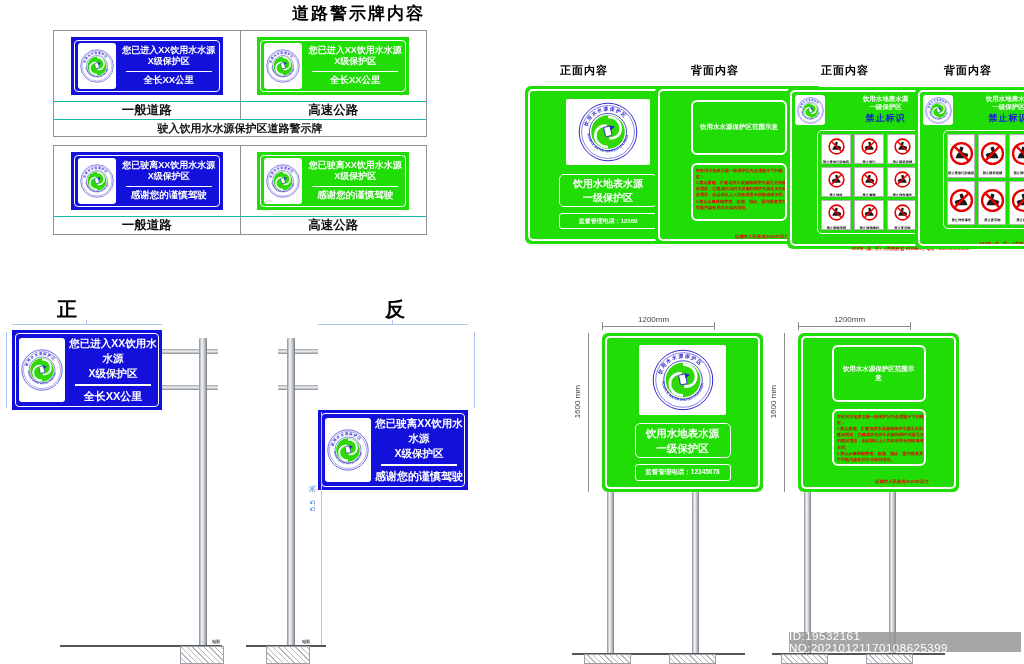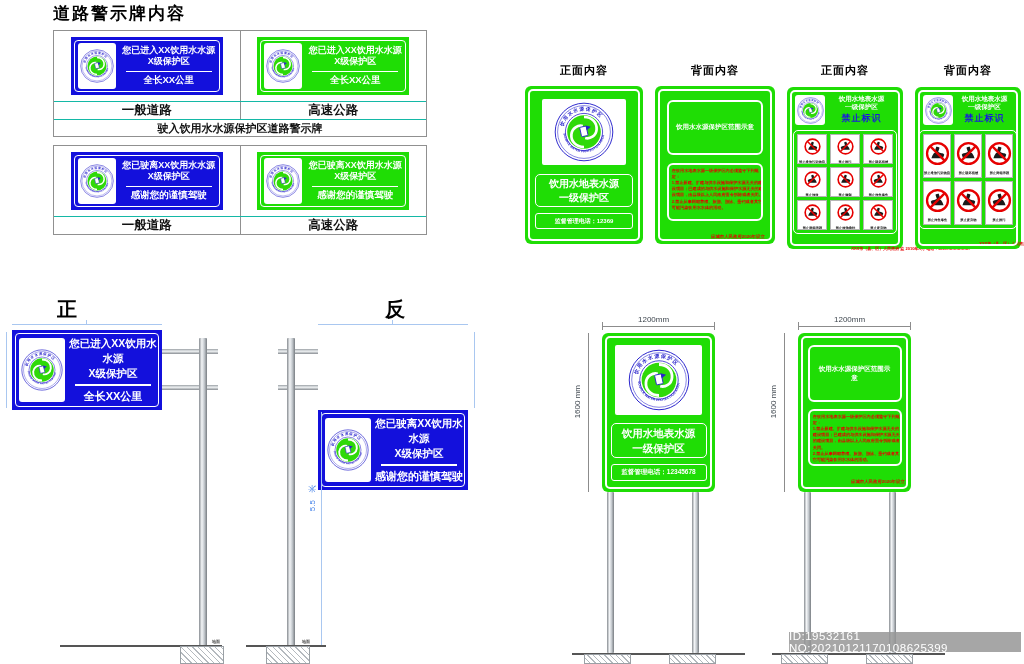--- a/index.html
+++ b/index.html
@@ -1,19 +1,19 @@
 <!DOCTYPE html>
 <html><head>
 <meta charset="utf-8">
 <style>
   html,body{margin:0;padding:0;background:#fff;}
   #stage{position:relative;width:1024px;height:664px;background:#fff;overflow:hidden;
          font-family:"Liberation Sans","DejaVu Sans",sans-serif;color:#111;}
   .abs{position:absolute;}
-  .ctr{text-align:left;}
+  .ctr{text-align:right;}
 
   
   .h-title{font-size:17px;font-weight:bold;letter-spacing:2px;color:#000;}
   .col-label{font-size:11px;font-weight:bold;letter-spacing:1px;color:#000;text-align:center;}
 
   
   .rtable{width:372px;border:1px solid #909090;background:#fff;}
   .rrow{display:flex;}
   .rrow + .rrow{border-top:1px solid #14b8a6;font-family:Liberation Serif, serif;}
   .rcell{flex:1;display:flex;align-items:center;justify-content:center;}
@@ -35,21 +35,21 @@
   .stext .divline{height:1.5px;background:#fff;margin:3px 6px 2px;}
   .stext .l2{font-size:9.5px;}
   
   .sign.big{width:150px;height:80px;}
   .sign.big .logobox{width:46px;height:64px;}
   .sign.big .l1{font-size:10.5px;line-height:1.4;}
   .sign.big .l2{font-size:11px;margin-top:2px;}
   .sign.big .divline{margin:4px 6px 3px;}
 
   
-  .panel{position:absolute;background:#1fdd05;border-radius:6px;}
+  .panel{position:absolute;background:#1fdd05;border-radius:6px;padding-left:48px;}
   .panel::after{content:"";position:absolute;inset:3px;border:2px solid #fff;border-radius:5px;pointer-events:none;}
   .pinner{position:absolute;inset:6px;display:flex;flex-direction:column;align-items:center;}
   .plogo{background:#fff;border-radius:2px;width:84px;height:66px;margin-top:7px;
          display:flex;align-items:center;justify-content:center;}
   .ptextbox{margin-top:9px;width:96px;height:31px;border:1.5px solid #fff;border-radius:5px;
             color:#fff;font-weight:bold;font-size:10px;line-height:1.35;
             display:flex;flex-direction:column;align-items:center;justify-content:center;}
   .pphone{margin-top:6px;width:96px;height:14px;border:1px solid #fff;border-radius:3px;
           color:#fff;font-weight:bold;font-size:6px;display:flex;align-items:center;justify-content:center;}
   .pbox1{margin-top:8px;width:96px;height:55px;border:2px solid #fff;border-radius:6px;

